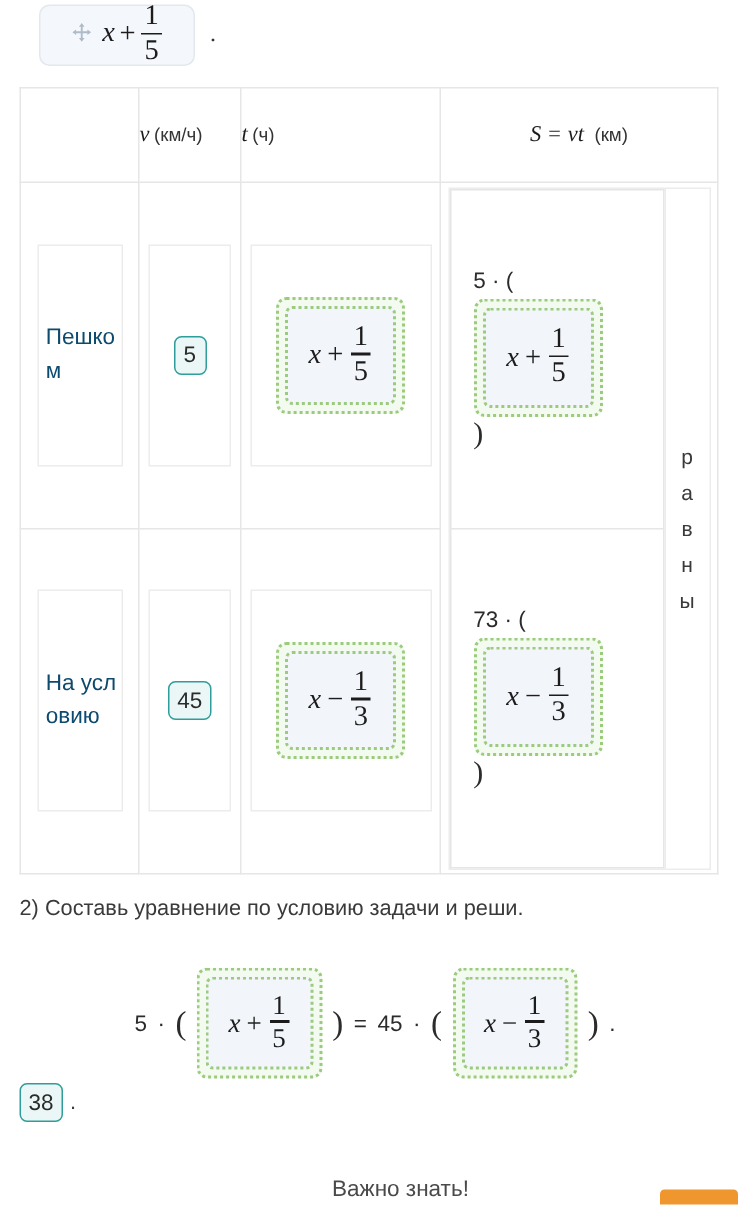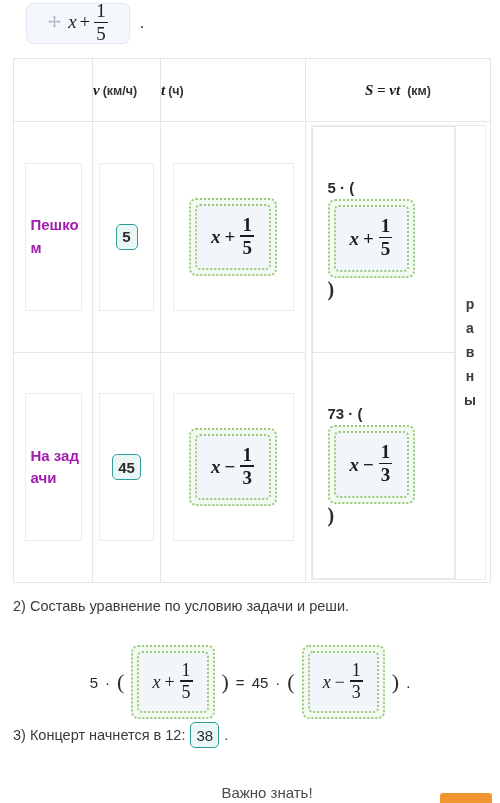--- a/index.html
+++ b/index.html
@@ -81,26 +81,26 @@
     width: 465px;
     height: 525px;
     border-collapse: collapse;
     table-layout: fixed;
     box-sizing: border-box;
   }
   #speed-table td, #speed-table th {
     border: 1px solid #e6e6e6;
     padding: 0;
     vertical-align: middle;
-    font-weight: bold;
+    font-weight: normal;
     box-sizing: border-box;
   }
   .col-label { width: 79px; }
   .col-v     { width: 68px; }
-  .col-t     { width: 145px; }
+  .col-t     { width: 133px; }
   .col-s     { width: 185px; }
 
   .hdr { height: 63px; text-align: center; font-size: 15px; }
   .hdr .h-txt { font-family: "Liberation Serif", serif; }
   .hdr .unit {
     font-style: normal;
     font-family: "Liberation Sans", sans-serif;
     font-size: 12.5px;
   }
   .hdr-v { padding: 0 6px; text-align: left; line-height: 1.35; }
@@ -115,21 +115,21 @@
     background: #fff;
   }
   .mode-box {
     width: 57px;
     margin: 0 auto;
     height: 148px;
     display: flex;
     align-items: center;
     justify-content: center;
     font-size: 15px;
-    color: #a21caf;
+    color: #0c4a6e;
     line-height: 1.5;
     word-break: break-all;
     text-align: left;
     padding-left: 5px;
   }
   .v-box {
     width: 55px;
     height: 148px;
     margin: 0 auto;
     display: flex;
@@ -415,21 +415,21 @@
             <span>н</span>
             <span>ы</span>
           </div>
         </div>
       </div>
     </td>
   </tr>
 
   <tr class="body-row">
     <td>
-      <div class="inner-box mode-box">На задачи</div>
+      <div class="inner-box mode-box">На условию</div>
     </td>
     <td>
       <div class="inner-box v-box">
         <span class="teal-pill">45</span>
       </div>
     </td>
     <td>
       <div class="inner-box t-box">
         <span class="drop">
           <span class="drop-in math">
@@ -479,21 +479,20 @@
         <span class="f-bar"></span>
         <span class="f-bot">3</span>
       </span>
     </span>
   </span>
   <span class="paren">)</span>
   <span class="lit">.</span>
 </div>
 
 <div class="prose" id="q3-text">
-  <span>3) Концерт начнется в 12:</span>
   <span class="teal-pill">38</span>
   <span>.</span>
 </div>
 
 <div id="footer-divider">
   <span class="rule"></span>
   <span class="f-label">Важно знать!</span>
   <span class="rule"></span>
 </div>
 <div id="orange-tab"></div>

